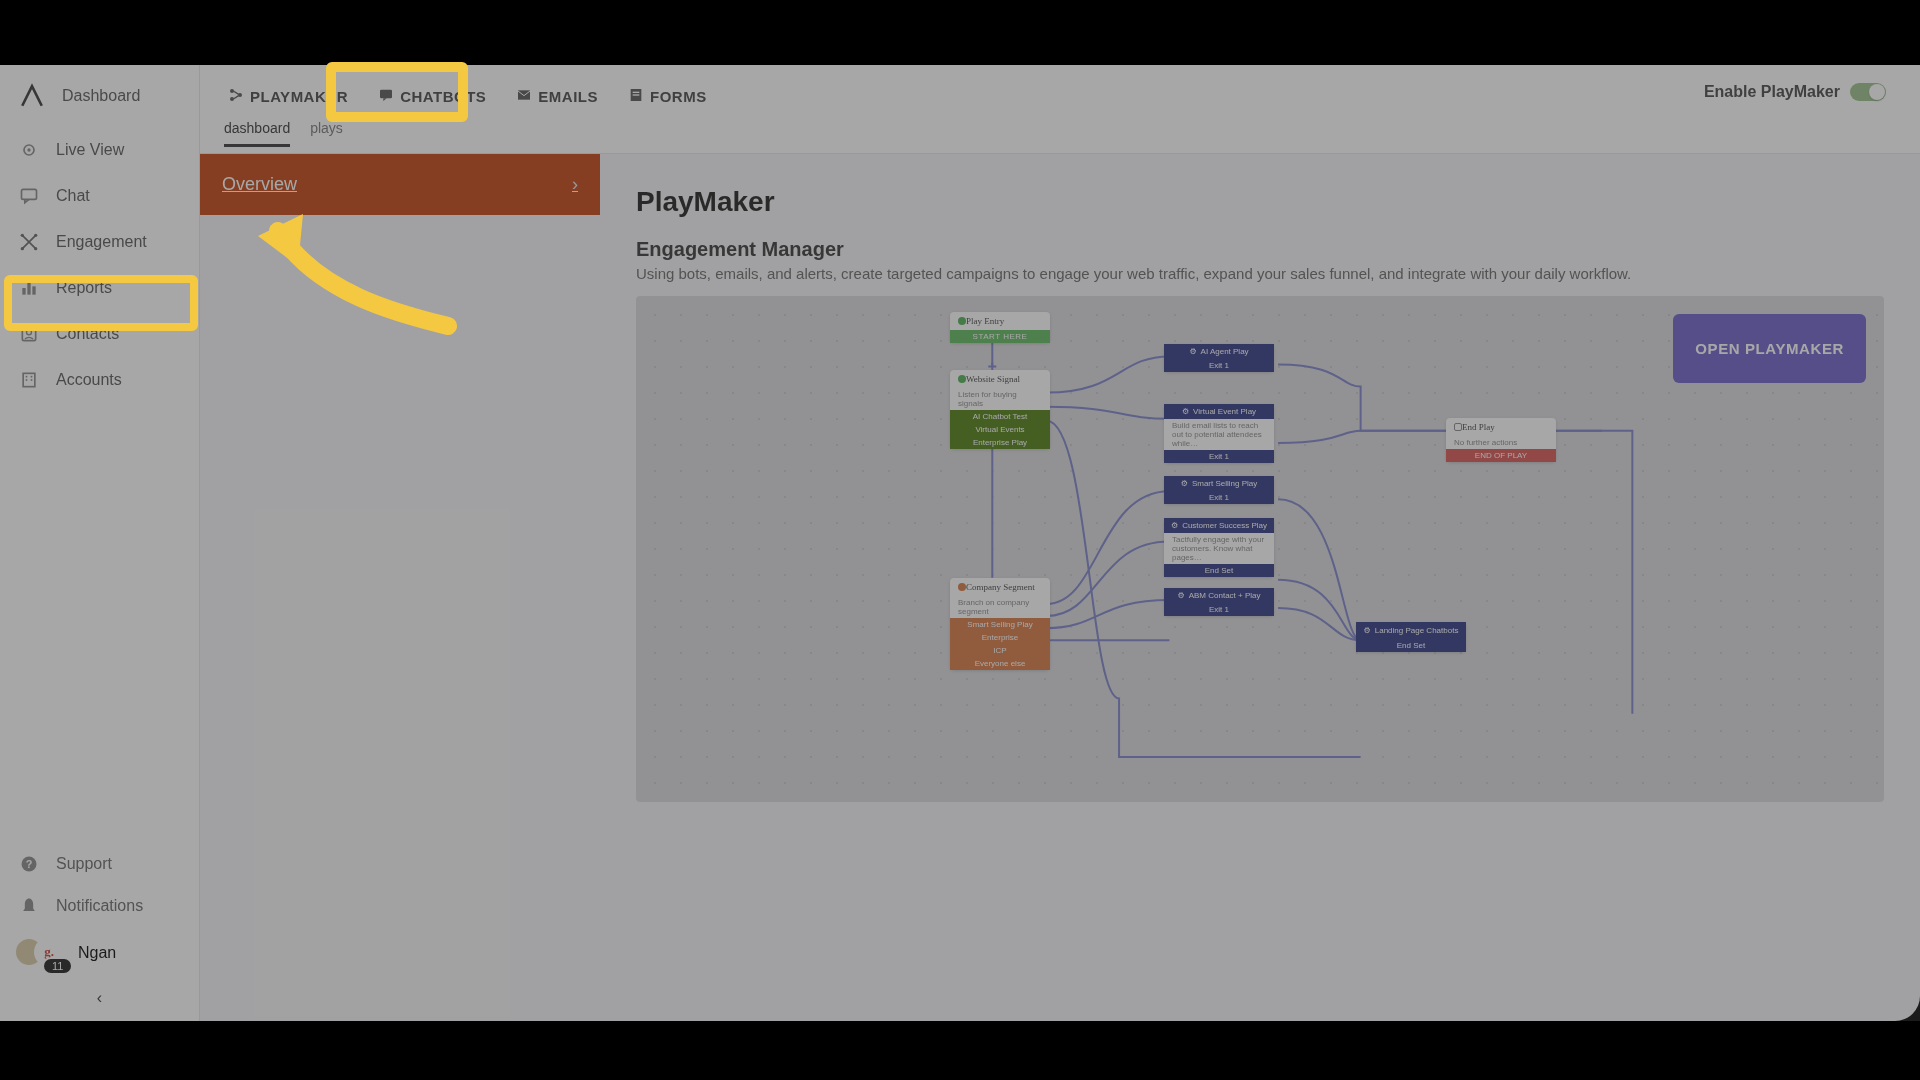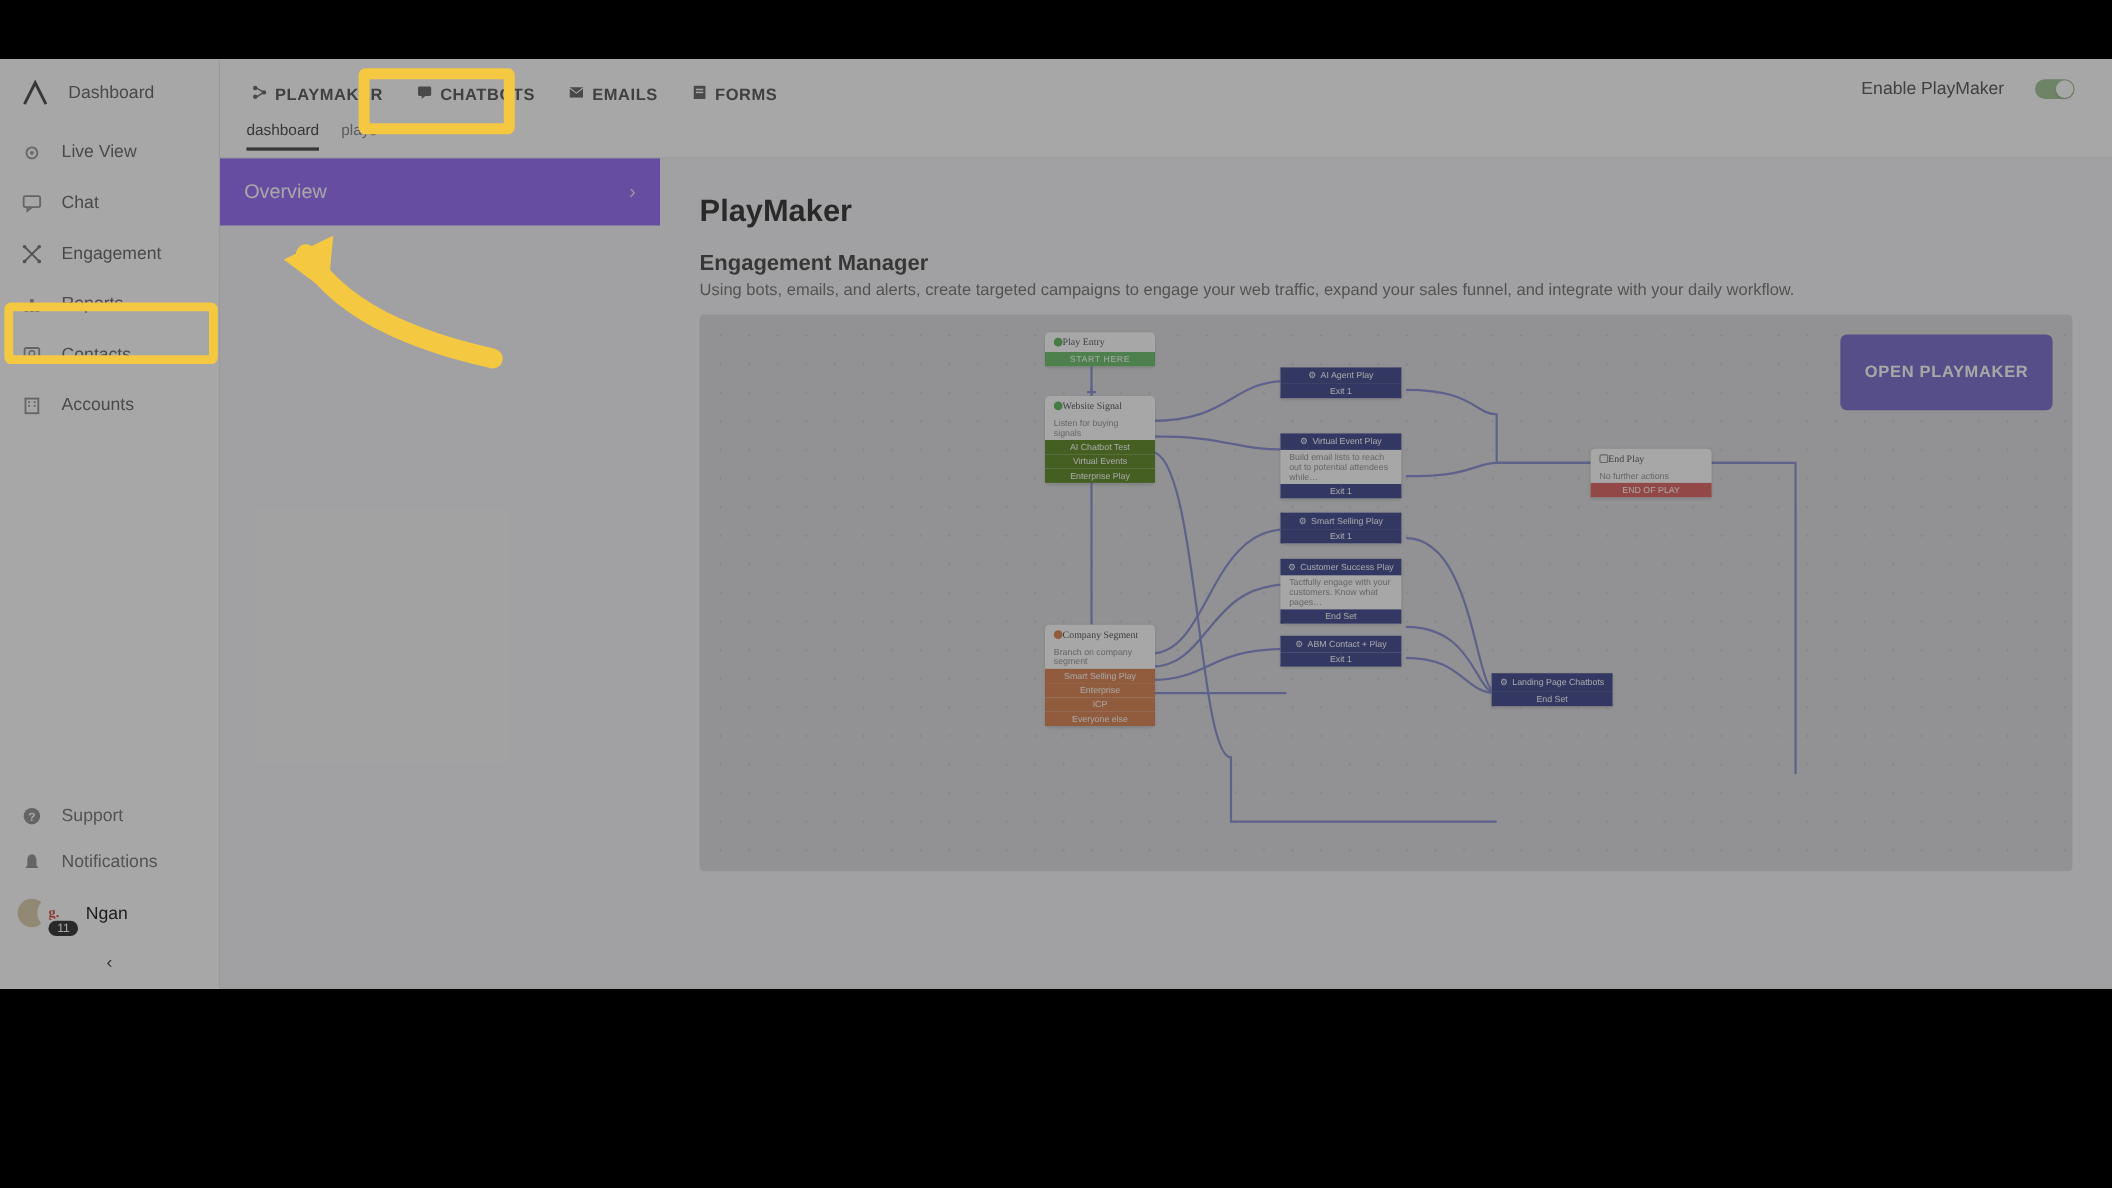--- a/index.html
+++ b/index.html
@@ -1,17 +1,17 @@
 <!DOCTYPE html>
 <html><head>
 <meta charset="utf-8">
 <style>
 * { box-sizing: border-box; margin: 0; padding: 0; }
 body { font-family: -apple-system, BlinkMacSystemFont, 'Segoe UI', sans-serif; background: #000; width: 1920px; height: 1080px; overflow: hidden; position: relative; }
-.app { position: absolute; left: 0; top: 54px; width: 1920px; height: 845px; background: #f5f5f7; display: flex; }
+.app { position: absolute; left: 0; top: 65px; width: 1920px; height: 956px; background: #f5f5f7; display: flex; border-radius: 25px; }
 .dim-overlay { position: absolute; inset: 0; background: rgba(60,60,60,0.45); pointer-events: none; z-index: 5; }
 .sidebar { width: 200px; background: #fff; border-right: 1px solid #e5e5e8; display: flex; flex-direction: column; position: relative; z-index: 1; }
 .sidebar-top { flex: 1; }
 .logo-row { height: 62px; display: flex; align-items: center; padding-left: 16px; gap: 16px; color: #555; font-size: 16px; }
 .logo-ico { width: 28px; height: 28px; display: inline-flex; align-items: center; justify-content: center; }
 .nav-item { display: flex; align-items: center; gap: 16px; padding: 12px 18px; color: #555; font-size: 16px; cursor: pointer; position: relative; }
 .nav-item.active { background: #fff; }
 .nav-ico { width: 22px; height: 22px; display: inline-flex; align-items: center; justify-content: center; color: #777; }
 .supp-item { display: flex; align-items: center; gap: 16px; padding: 10px 18px; color: #666; font-size: 16px; }
 .user-row { display: flex; align-items: center; gap: 8px; padding: 8px 14px; }
@@ -19,30 +19,30 @@
 .ava { width: 30px; height: 30px; border-radius: 50%; position: absolute; top: 2px; border: 2px solid #fff; display: flex; align-items: center; justify-content: center; font-size: 13px; font-weight: 600; }
 .ava1 { left: 0; background: #d7c9a3; }
 .ava2 { left: 20px; background: #fff; color: #c83c2a; font-family: Georgia, serif; }
 .badge { position: absolute; left: 28px; top: 22px; background: #1a1a1a; color: #fff; border-radius: 10px; padding: 1px 8px; font-size: 11px; border: 2px solid #fff; text-align: right; }
 .collapse { text-align: center; padding: 10px 0 14px; color: #333; }
 .highlight-eng { position: absolute; left: 4px; top: 275px; width: 194px; height: 56px; border: 8px solid #f5c842; border-radius: 6px; z-index: 10; }
 .main { flex: 1; display: flex; flex-direction: column; position: relative; z-index: 1; }
 .topbar { background: #fff; border-bottom: 1px solid #e5e5e8; padding: 14px 24px 0; display: flex; align-items: flex-start; }
 .tabs-row { display: flex; gap: 22px; align-items: center; }
 .top-tab { display: flex; align-items: center; gap: 6px; font-size: 15px; font-weight: 700; letter-spacing: 0.5px; color: #444; padding: 8px 4px; position: relative; }
-.top-right { margin-left: auto; display: flex; align-items: flex-start; gap: 28px; padding-right: 10px; margin-top: 4px; }
+.top-right { margin-left: auto; display: flex; align-items: flex-start; gap: 10px; padding-right: 10px; margin-top: 4px; font-weight: bold; }
 .toggle { width: 36px; height: 18px; background: #99c08a; border-radius: 10px; position: relative; }
 .toggle .knob { width: 16px; height: 16px; background: #fff; border-radius: 50%; position: absolute; right: 1px; top: 1px; box-shadow: 0 1px 2px rgba(0,0,0,.2); }
 .highlight-chatbots { position: absolute; left: 326px; top: 62px; width: 142px; height: 60px; border: 10px solid #f5c842; border-radius: 6px; z-index: 10; }
 .subtabs { display: flex; gap: 20px; font-size: 14px; color: #777; margin-top: 6px; padding-bottom: 6px; }
 .subtabs .st { padding-bottom: 8px; }
 .subtabs .st.active { color: #333; border-bottom: 3px solid #333; }
 .content { flex: 1; display: flex; }
 .sidepanel { width: 400px; }
-.overview-card { background: #8b5cf6; color: #fff; padding: 20px 22px; display: flex; align-items: center; justify-content: space-between; font-size: 18px; font-weight: 500; }
+.overview-card { background: #c2410c; color: #fff; padding: 20px 22px; display: flex; align-items: center; justify-content: space-between; font-size: 18px; font-weight: 500; text-decoration: underline; }
 .chev-r { color: #e0e0ee; }
 .page { flex: 1; padding: 32px 36px; }
 .h1 { font-size: 28px; font-weight: 700; color: #1a1a1a; margin-bottom: 20px; }
 .h2 { font-size: 20px; font-weight: 700; color: #333; }
 .desc { font-size: 15px; color: #666; margin-top: 4px; margin-bottom: 14px; }
 .canvas { background: #d9d9dc; border-radius: 4px; position: relative; height: 506px; overflow: hidden; }
 .dots { position:absolute; inset:0; background-image: radial-gradient(#c5c5c8 1px, transparent 1px); background-size: 26px 26px; background-position: 6px 6px; }
 .open-btn { position: absolute; right: 18px; top: 18px; background: #6a5ec9; color: #fff; padding: 26px 22px; border-radius: 6px; font-size: 15px; font-weight: 700; letter-spacing: 0.6px; z-index: 3; }
 .node { position: absolute; border-radius: 4px; background: #fff; box-shadow: 0 1px 3px rgba(0,0,0,.15); font-size: 9px; z-index: 2; }
 .node-head { display: flex; align-items: center; gap: 0; padding: 4px 8px; color: #444; font-size: 9px; font-family: Liberation Serif, serif; }

